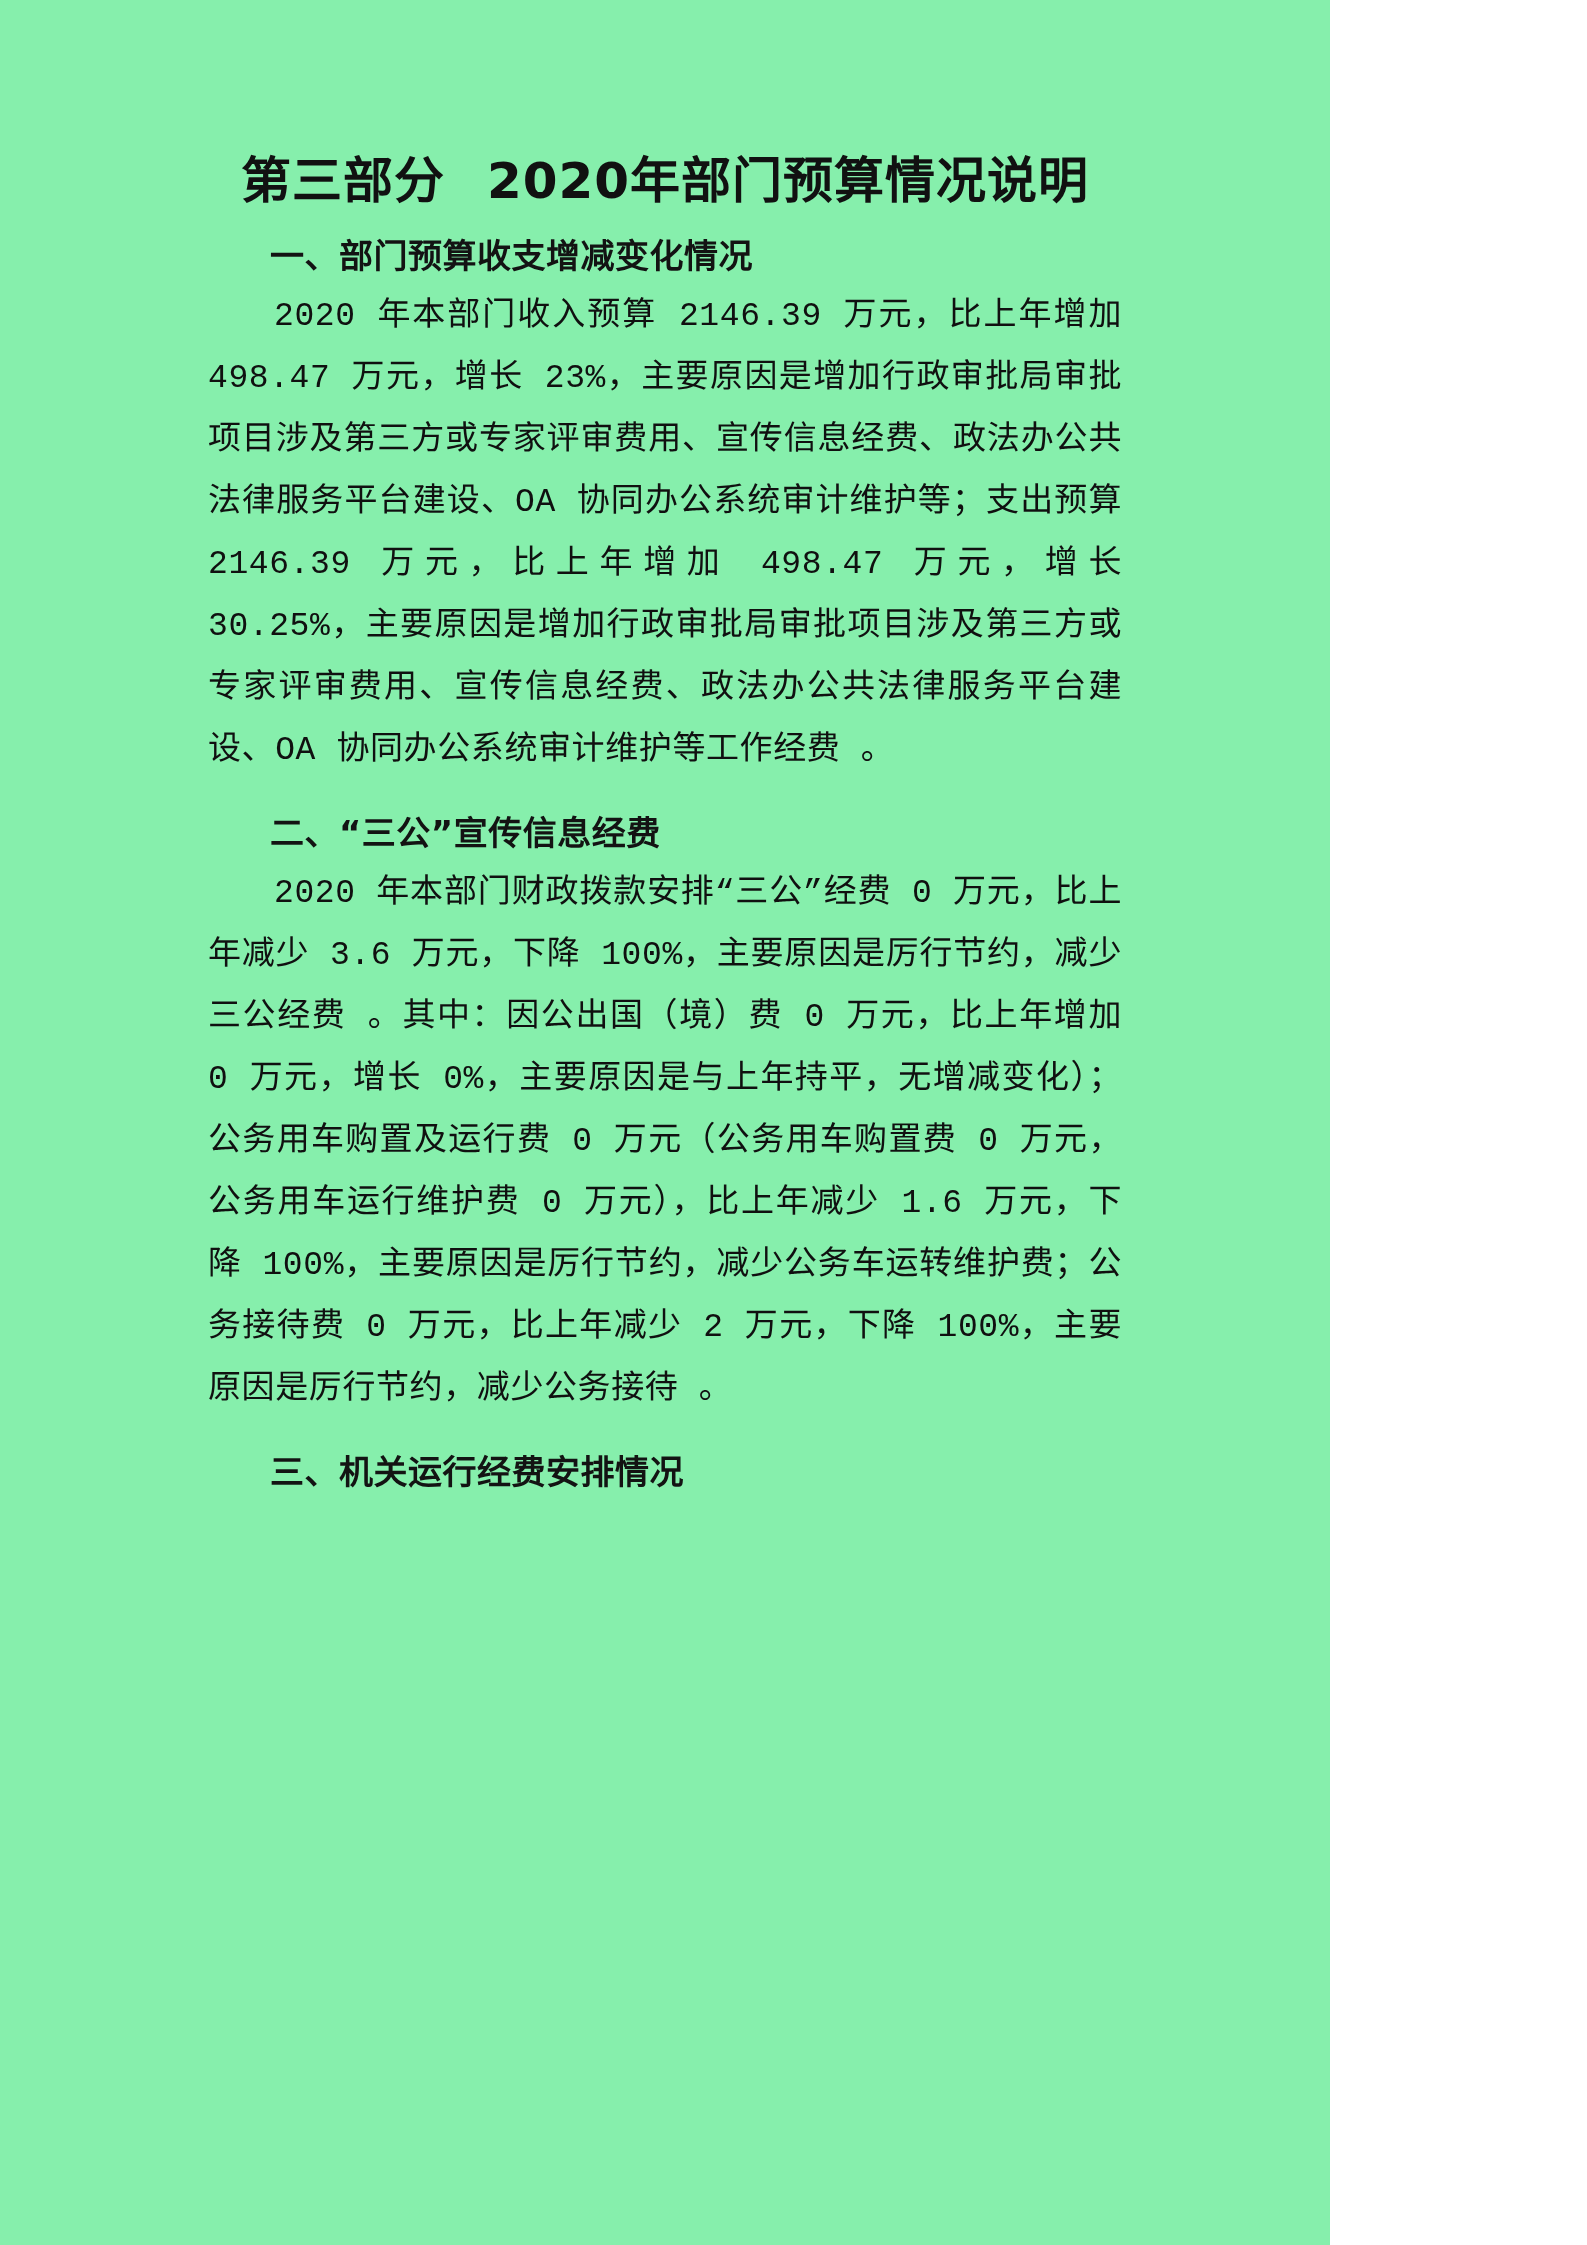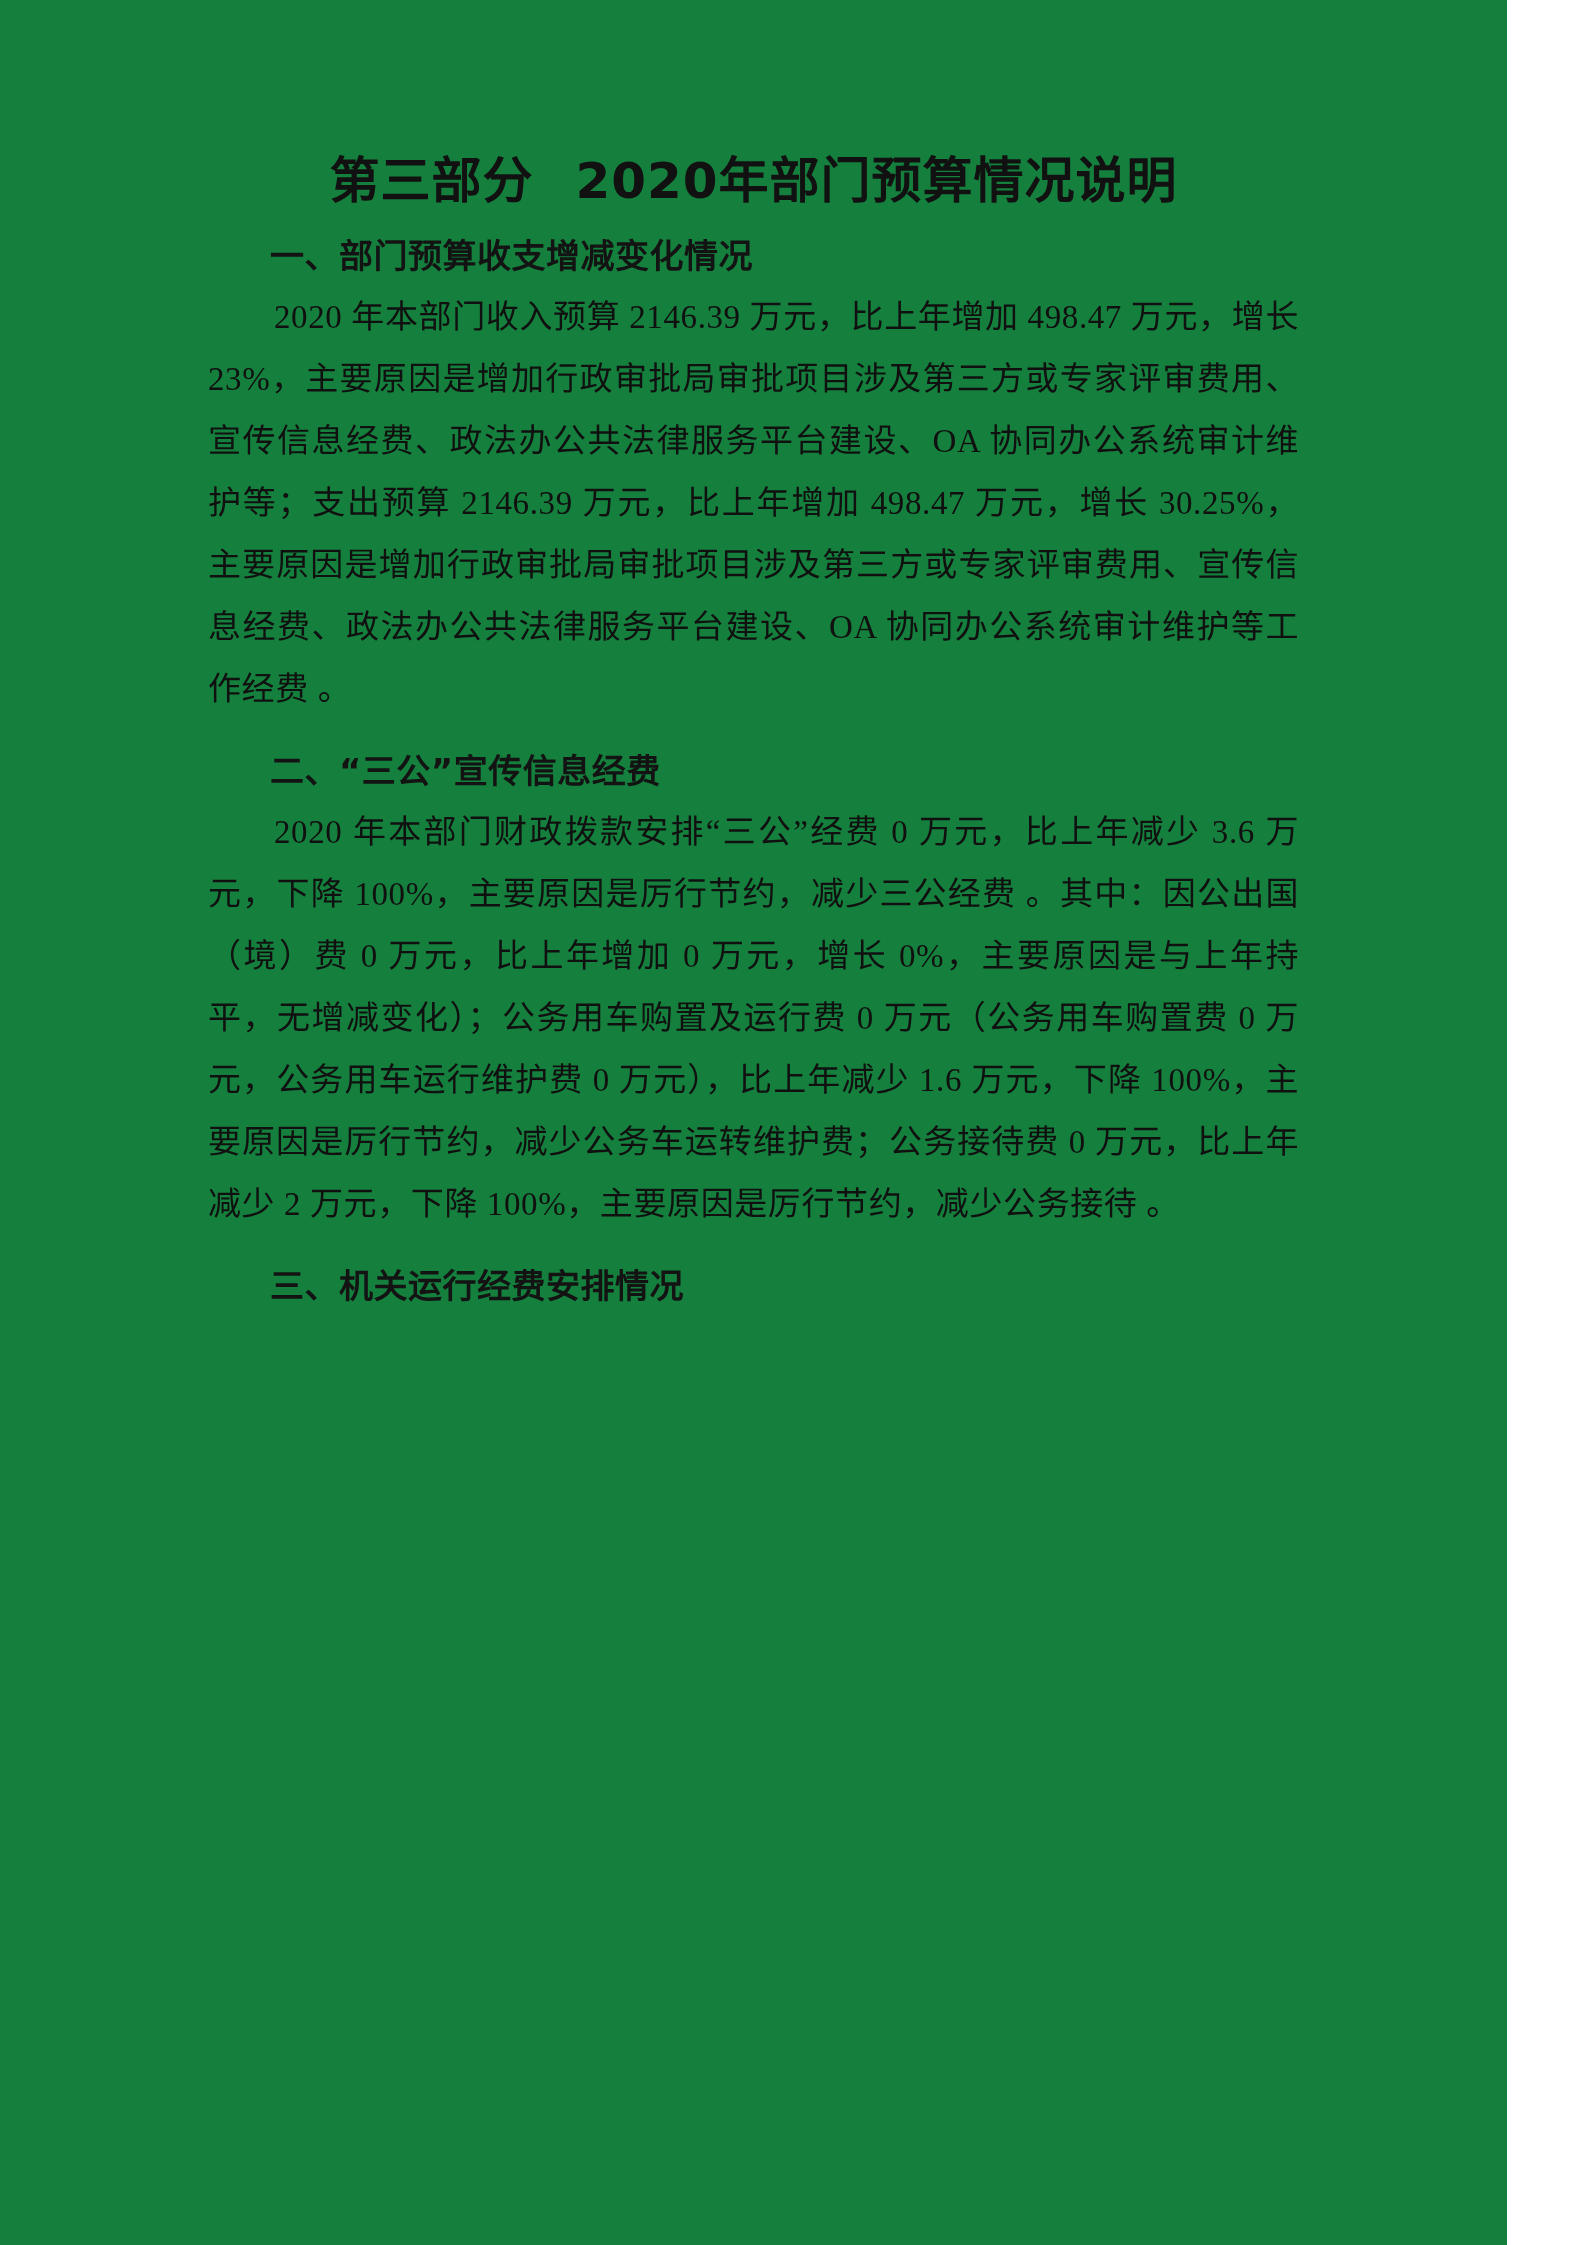--- a/index.html
+++ b/index.html
@@ -10,24 +10,24 @@
   body {
     width: 1587px;
     height: 2245px;
     font-family: "Liberation Serif", "DejaVu Serif", serif;
     color: #0f0f0f;
     position: relative;
     overflow: hidden;
   }
   .page {
     box-sizing: border-box;
-    width: 1507px;
+    width: 1330px;
     height: 2245px;
     padding: 150px 208px 0 208px;
-    background: #15803d;
+    background: #86efac;
   }
   .doc-title {
     font-family: "DejaVu Sans", "Liberation Sans", sans-serif;
     font-weight: bold;
     font-size: 50px;
     text-align: center;
     letter-spacing: 1px;
     margin: 0 0 18px 0;
     line-height: 1.25;
     color: #111;
@@ -40,21 +40,21 @@
     font-family: "DejaVu Sans", "Liberation Sans", sans-serif;
     font-weight: bold;
     font-size: 34px;
     line-height: 1.5;
     margin: 14px 0 4px 0;
     text-indent: 62px;
     color: #131313;
     letter-spacing: 0.5px;
   }
   .para {
-    font-family: Liberation Serif, serif;
+    font-family: Liberation Mono, monospace;
     font-size: 33px;
     line-height: 62px;
     text-align: justify;
     text-justify: inter-ideograph;
     text-indent: 66px;
     margin: 0 0 2px 0;
     color: #101010;
     letter-spacing: 0.6px;
   }
   .para.tight {

